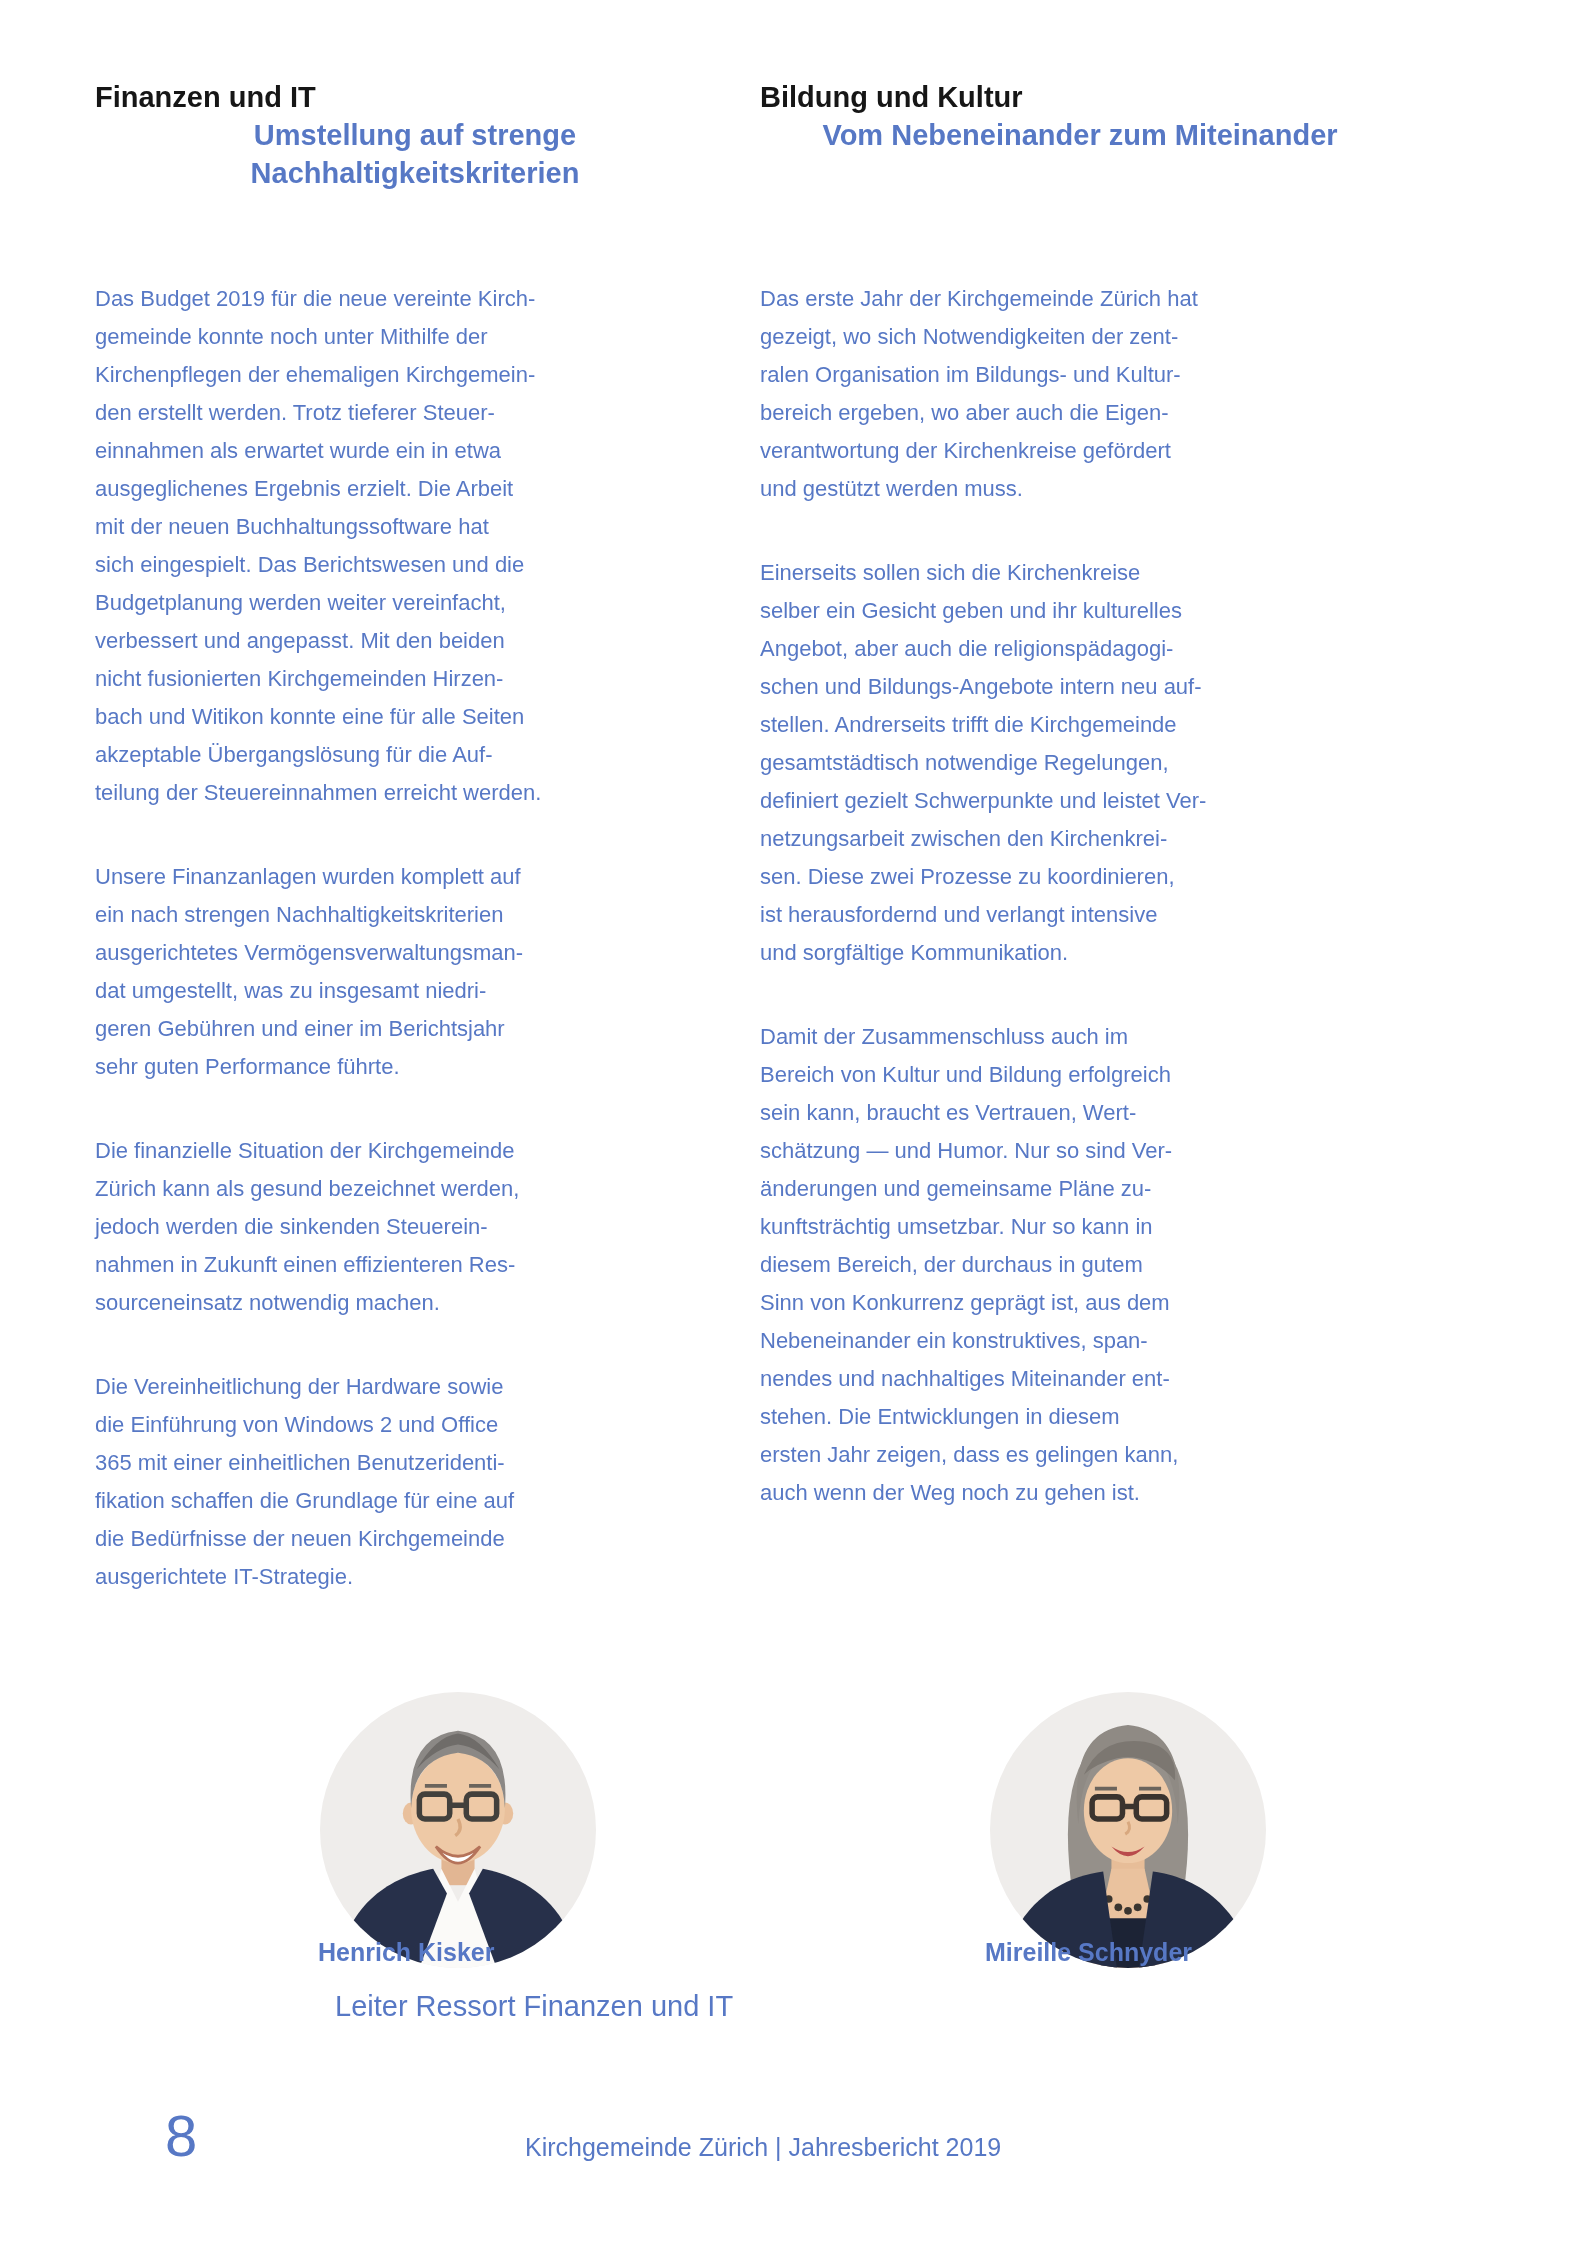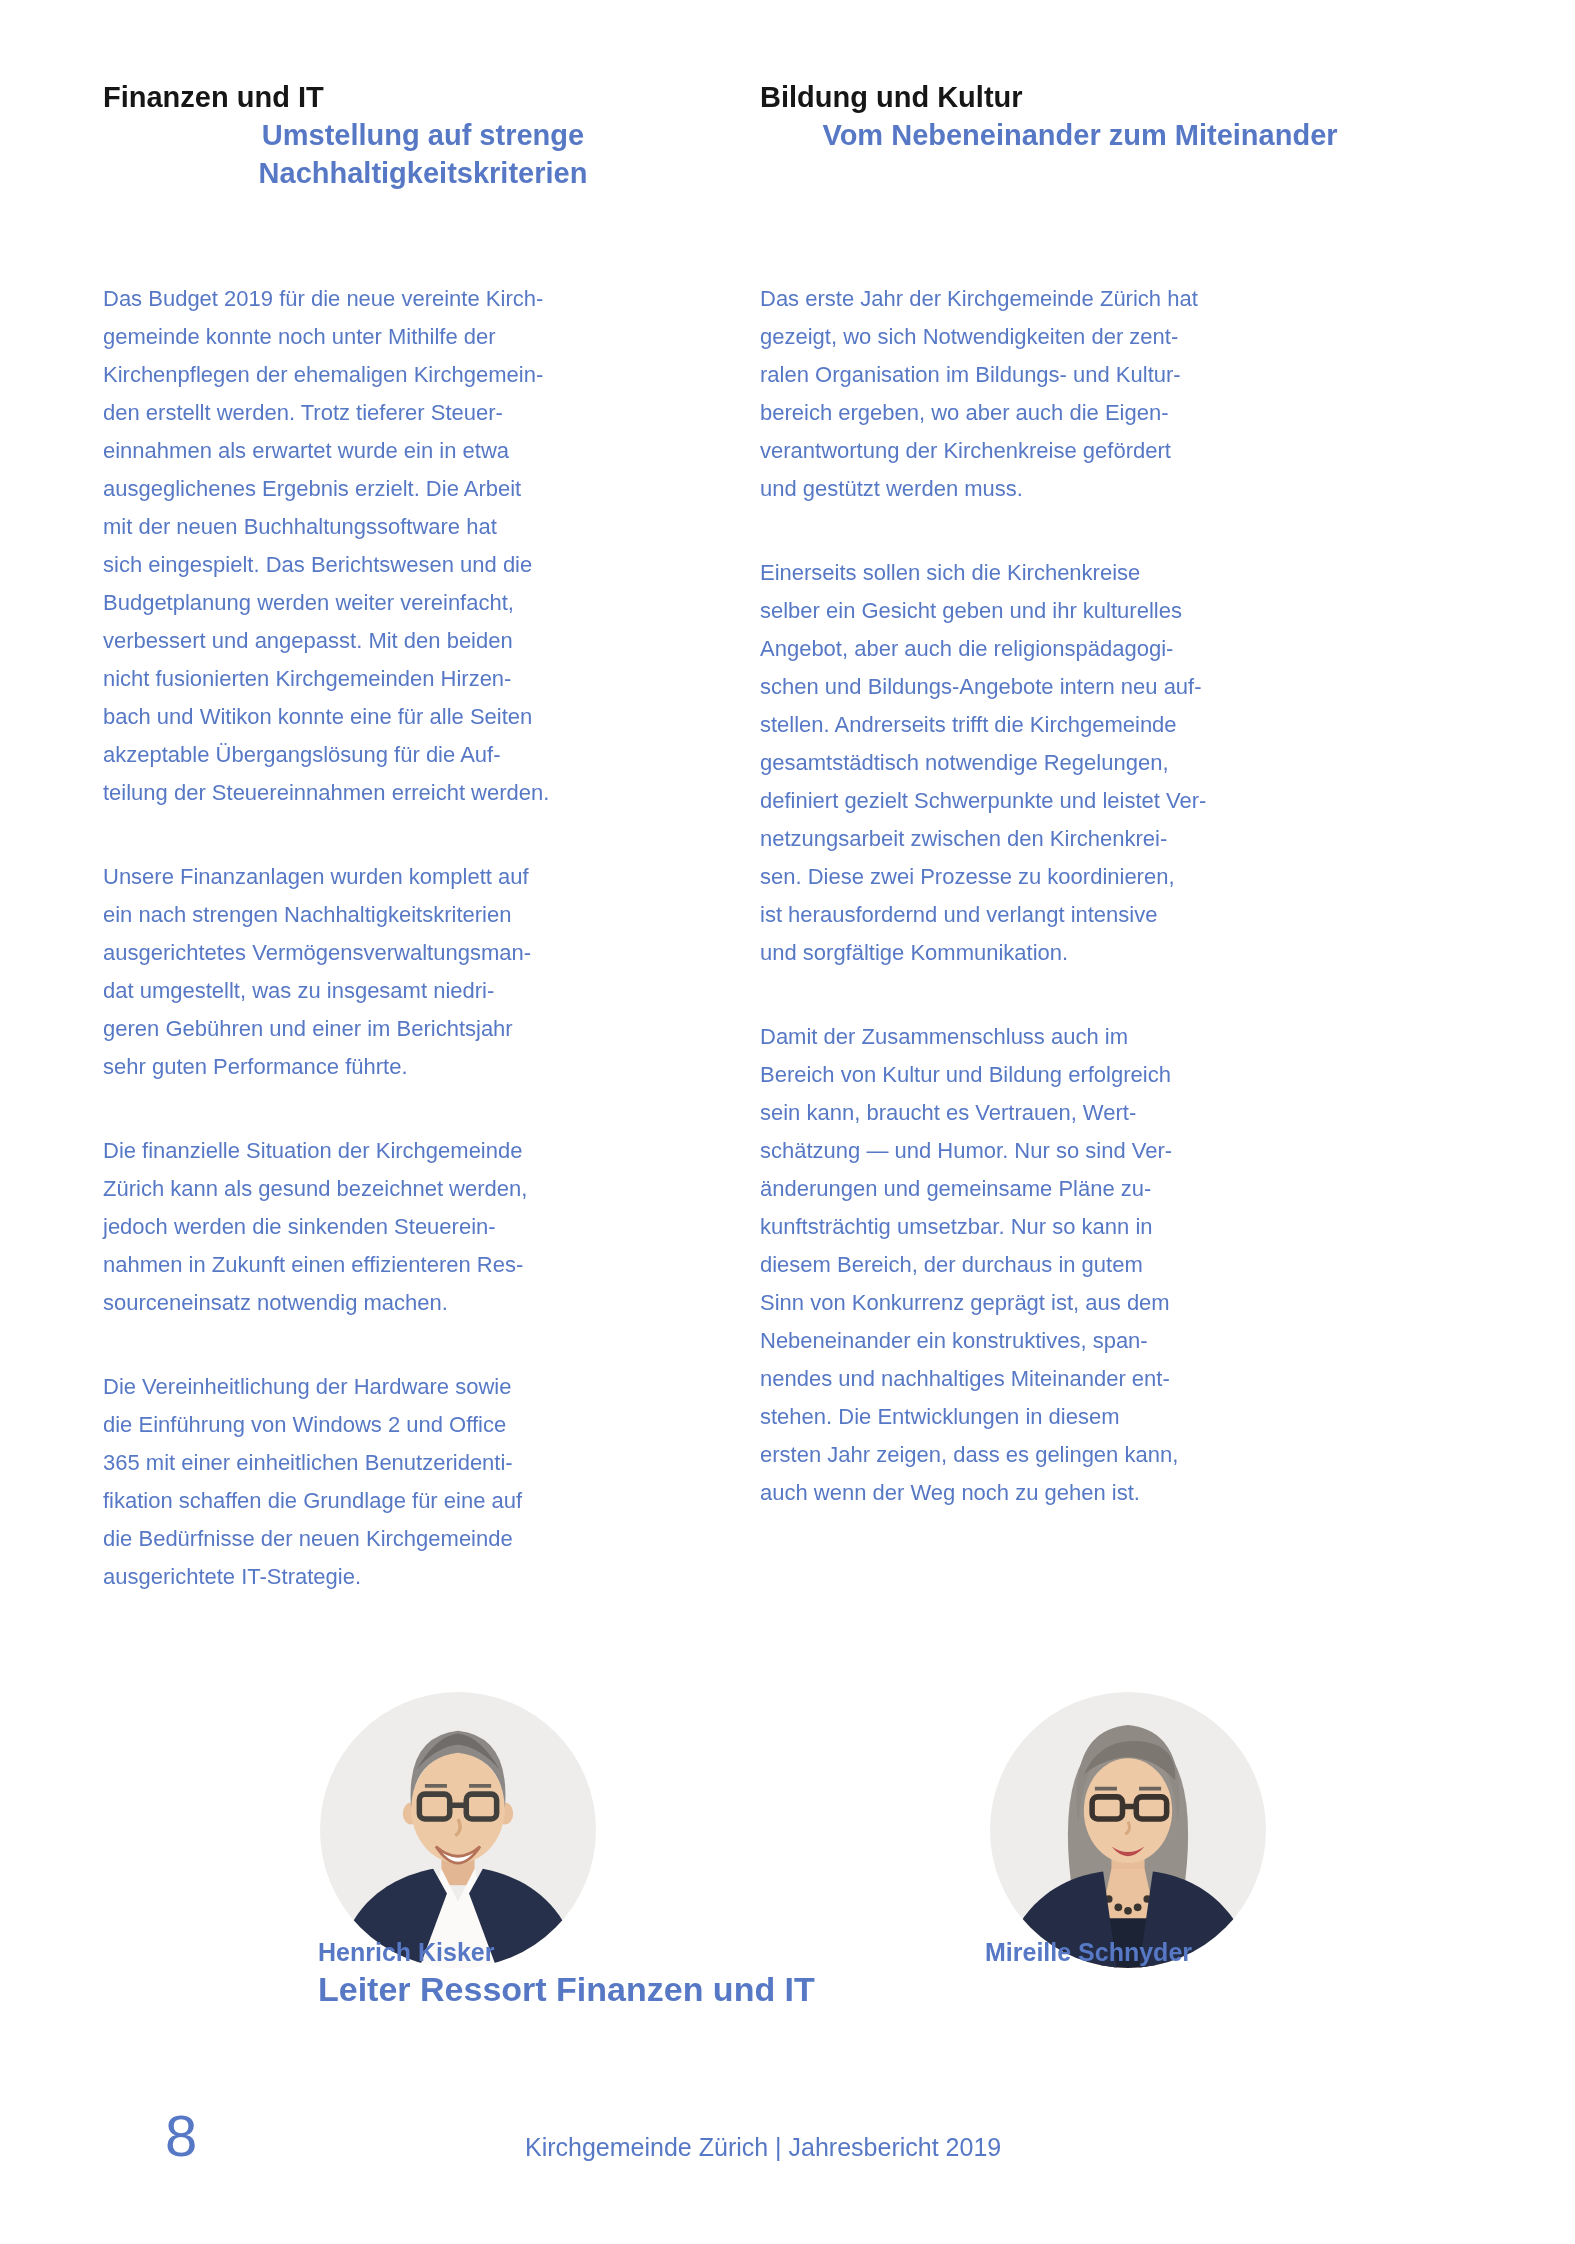--- a/index.html
+++ b/index.html
@@ -4,21 +4,21 @@
 <style>
   html,body { margin:0; padding:0; background:#ffffff; }
   .page {
     position:relative;
     width:1575px; height:2244px;
     background:#ffffff;
     font-family:"Liberation Sans", sans-serif;
     overflow:hidden;
   }
   .col { position:absolute; top:78px; width:640px; }
-  .col.left  { left:95px;margin-left:8px; }
+  .col.left  { left:95px; }
   .col.right { left:760px; }
   .col-header { height:202px; box-sizing:border-box; }
   .section-title {
     margin:0; font-size:29px; line-height:38px; font-weight:bold;
     color:#161616;
   }
   .section-subtitle {
     margin:0; font-size:29px; line-height:38px; font-weight:bold;
     color:#5778c5; white-space:pre-line;text-align:center;
   }
@@ -33,21 +33,21 @@
   .portrait.left  { left:320px; }
   .portrait.right { left:990px; }
   .portrait svg { display:block; width:100%; height:100%; }
   .caption { position:absolute; top:1934px; }
   .caption.left  { left:318px; }
   .caption.right { left:985px; }
   .caption-name {
     margin:0; font-size:25px; line-height:37px; font-weight:bold; color:#5778c5;
   }
   .caption-role {
-    margin:0; font-size:34px; line-height:37px; font-weight:bold; color:#5778c5;
+    margin:17px; font-size:29px; line-height:37px; font-weight:normal; color:#5778c5;
   }
   .page-number {
     position:absolute; left:165px; top:2106px;
     font-size:58px; line-height:60px; font-weight:normal; color:#5778c5;
   }
   .footer-text {
     position:absolute; left:525px; top:2132px;
     font-size:25px; line-height:30px; font-weight:normal; color:#5778c5;
   }
 </style>

